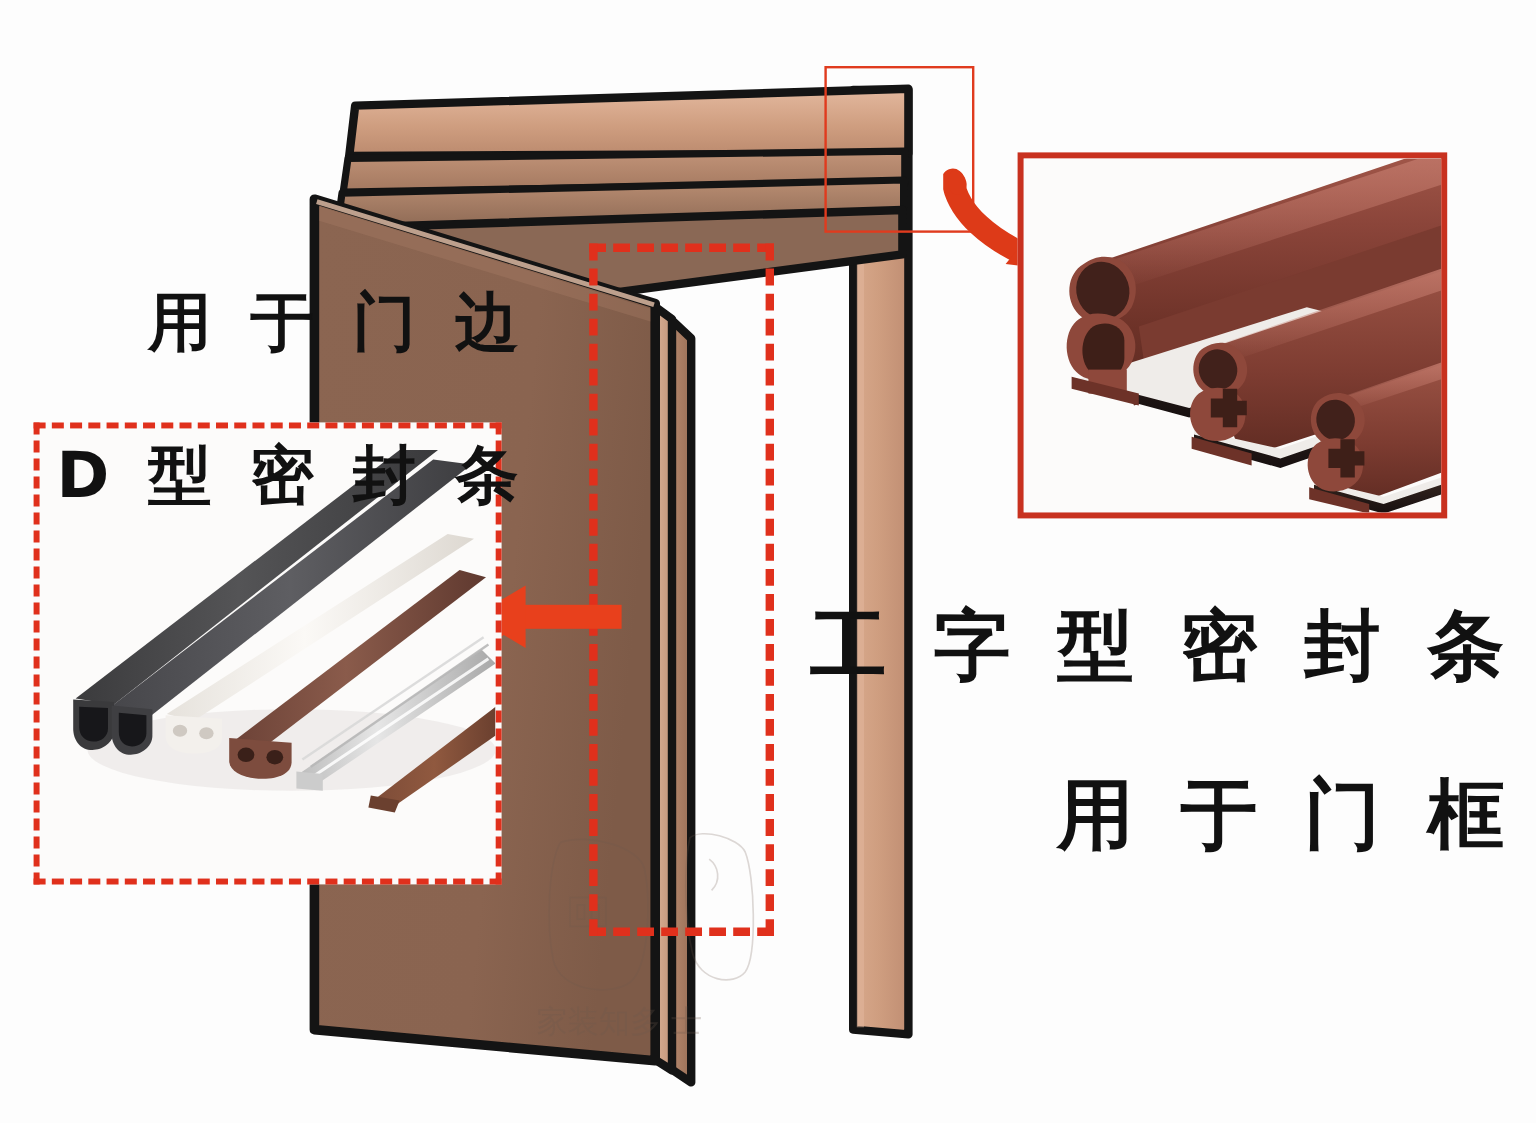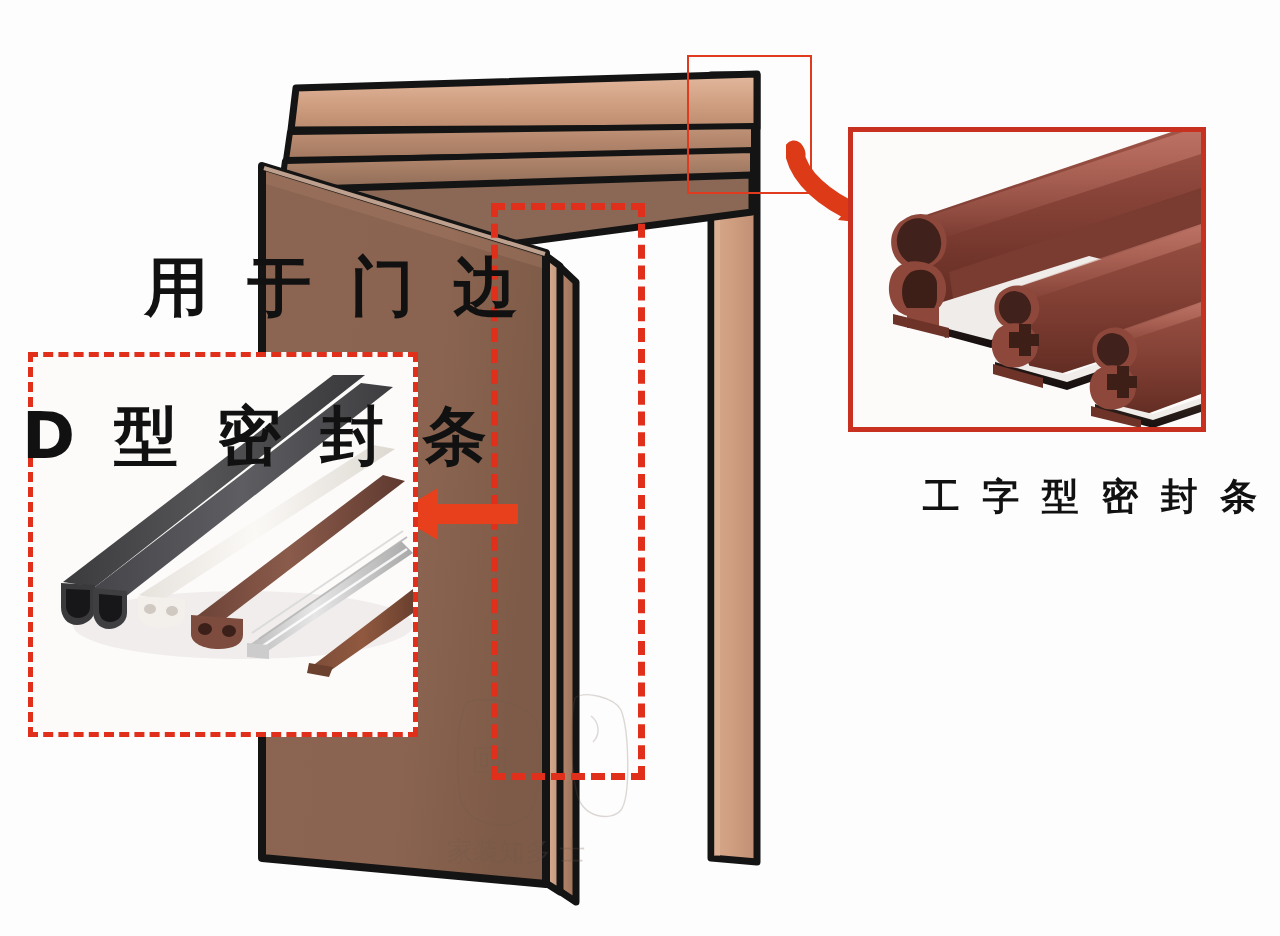--- a/index.html
+++ b/index.html
@@ -15,23 +15,23 @@
   
   .cn-label{
     position:absolute;
     color:#111;
     font-weight:700;
     letter-spacing:.13em;
     line-height:1.06;
     white-space:pre;
     font-family:"DejaVu Sans","Liberation Sans",sans-serif;
   }
-  #label-left{left:22px;top:186px;font-size:64px;}
+  #label-left{left:22px;top:186px;font-size:53px;text-align:right;}
   #label-left .l2{display:block;margin-top:14px;}
-  #label-right{right:18px;top:438px;font-size:37px;text-align:right;}
+  #label-right{right:18px;top:438px;font-size:64px;text-align:right;}
   #label-right .l2{display:block;margin-top:6px;}
 
   
   .inset{position:absolute;overflow:hidden;background:#fff;}
   #inset-left{
     left:28px;top:352px;width:380px;height:375px;
     border:5px dashed #e0301c;
     background:#fbfbfb;
   }
   #inset-right{
@@ -306,15 +306,16 @@
     </svg>
   </div>
 
   <div id="label-left" class="cn-label">
     <span>用 于 门 边</span>
     <span class="l2">D 型 密 封 条</span>
   </div>
 
   <div id="label-right" class="cn-label">
     <span>工 字 型 密 封 条</span>
+    <span class="l2">用 于 门 框</span>
   </div>
 
 </div>
 
 </body></html>

